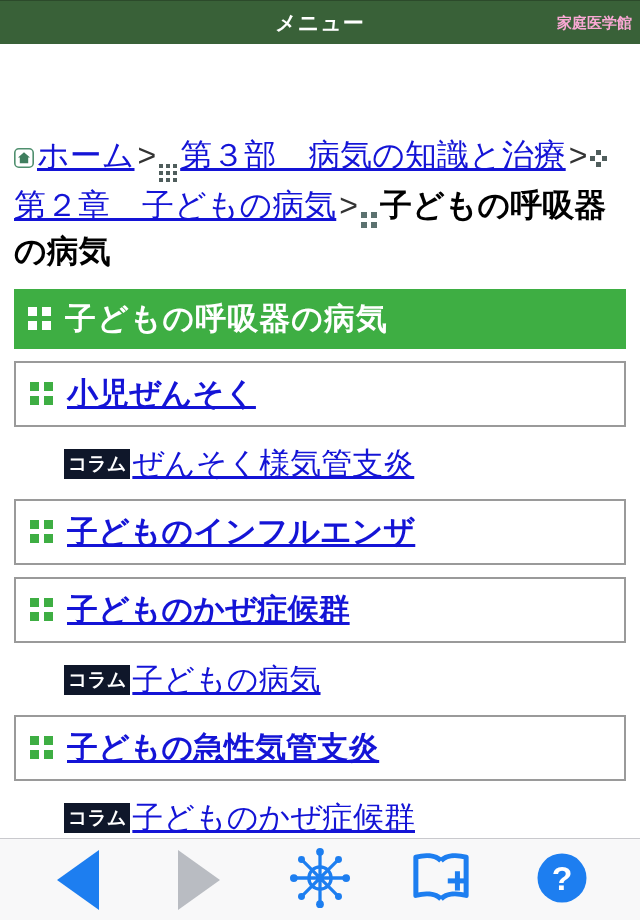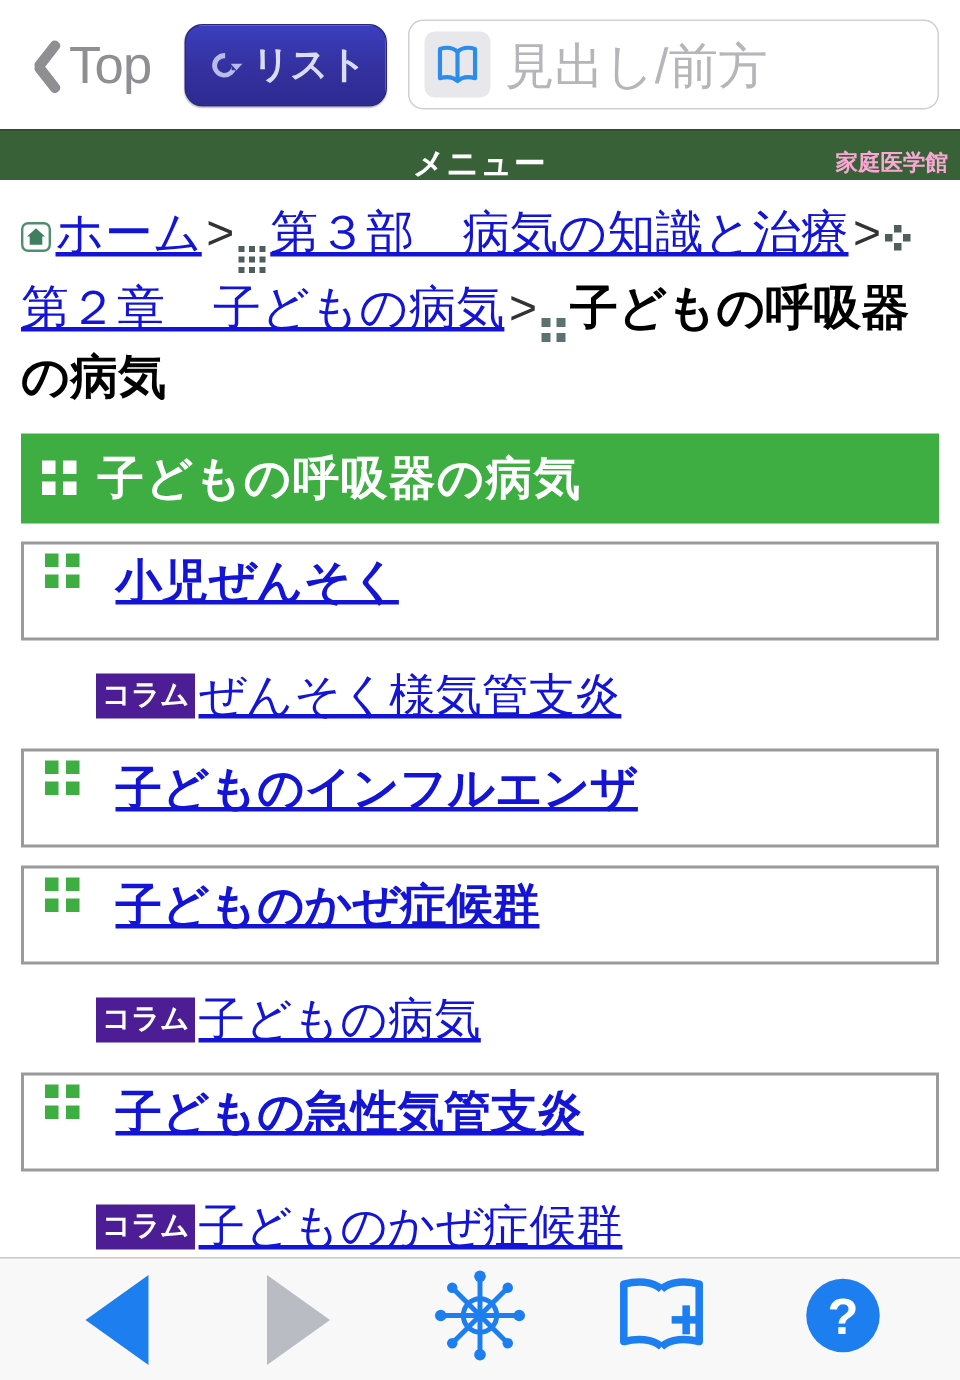--- a/index.html
+++ b/index.html
@@ -237,23 +237,23 @@
     letter-spacing: 1px;
   }
 
   
   .entry-box {
     margin: 12px 14px 0 14px;
     border: 2px solid #9a9a9a;
     background: #ffffff;
     min-height: 66px;
     display: flex;
-    align-items: flex-start;
+    align-items: center;
     padding: 6px 10px 6px 14px;
-    gap: 24px;
+    gap: 14px;
     cursor: pointer;
   }
   .entry-box .egrid {
     display: grid;
     grid-template-columns: repeat(2, 9px);
     grid-template-rows: repeat(2, 9px);
     gap: 5px;
     flex: 0 0 auto;
   }
   .entry-box .egrid i { background: #3eae43; display: block; }
@@ -269,21 +269,21 @@
   .column-row {
     margin: 14px 14px 0 14px;
     padding-left: 50px;
     min-height: 46px;
     display: flex;
     align-items: center;
     gap: 0px;
     cursor: pointer;
   }
   .col-badge {
-    background: #4c1d95;
+    background: #0f172a;
     color: #ffffff;
     font-size: 19px;
     font-weight: bold;
     line-height: 1;
     padding: 5px 4px 6px 4px;
     letter-spacing: 0px;
     flex: 0 0 auto;
     margin-right: 2px;
   }
   .column-link {
@@ -322,48 +322,20 @@
     border-bottom: 30px solid transparent;
   }
   .tri-left  { border-right: 42px solid #1d7ef0; }
   .tri-right { border-left: 42px solid #b9bcc2; }
 </style>
 </head>
 <body>
 
 <div id="screen">
 
-  <div class="navbar">
-
-    <div class="back-btn">
-      <span class="chev"></span>
-      <span class="back-label">Top</span>
-    </div>
-
-    <div class="list-btn">
-      <span class="ret-icon">
-        <svg viewBox="0 0 24 24" width="26" height="26" aria-hidden="true">
-          <path d="M13 5 A7.5 7.5 0 1 0 20 13 L20 15.5 L17 15.5 L17 13 A4.5 4.5 0 1 1 13 8.2 Z" fill="#b9bcea"></path>
-          <path d="M20 15.5 L16.4 11.6 L23.6 11.6 Z" fill="#b9bcea"></path>
-        </svg>
-      </span>
-      <span class="lbl">リスト</span>
-    </div>
-
-    <div class="searchbar">
-      <span class="book-chip">
-        <svg viewBox="0 0 32 32" width="34" height="34" aria-hidden="true">
-          <path d="M16 8 C13 5.2 8.5 5.2 5 6.2 L5 24.6 C8.5 23.6 13 23.6 16 26.4
-                   C19 23.6 23.5 23.6 27 24.6 L27 6.2 C23.5 5.2 19 5.2 16 8 Z" fill="none" stroke="#2b8ceb" stroke-width="2.6" stroke-linejoin="round"></path>
-          <path d="M16 8 L16 26.4" fill="none" stroke="#2b8ceb" stroke-width="2.6"></path>
-        </svg>
-      </span>
-      <span class="search-placeholder">見出し/前方</span>
-    </div>
-  </div>
 
   <div class="menubar">
     <span class="menu-title">メニュー</span>
     <span class="dict-name">家庭医学館</span>
   </div>
 
   <div class="content">
 
     <div class="breadcrumb">
       <span class="ic">

